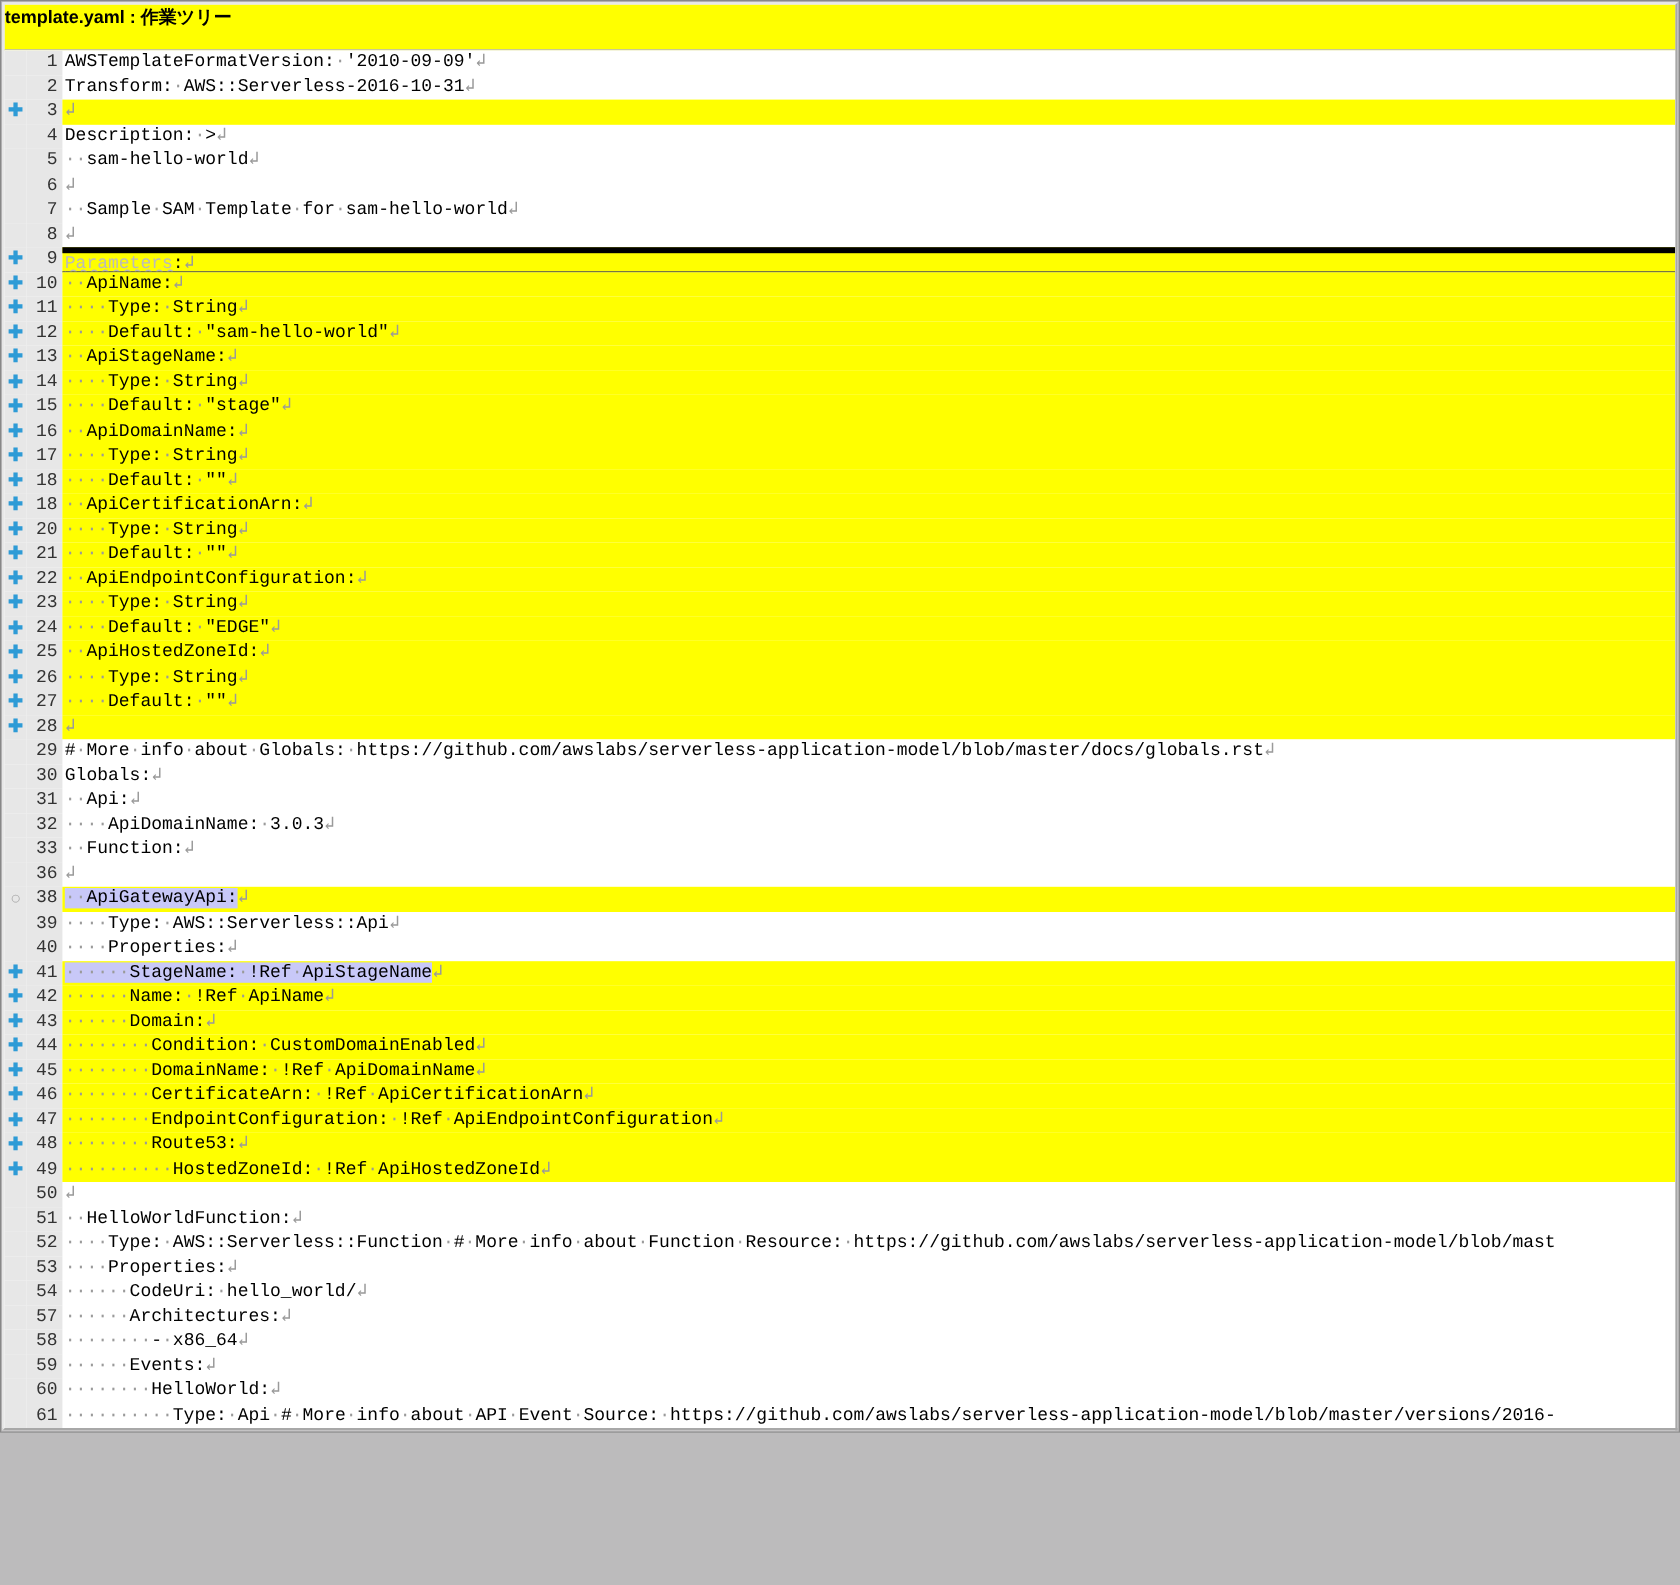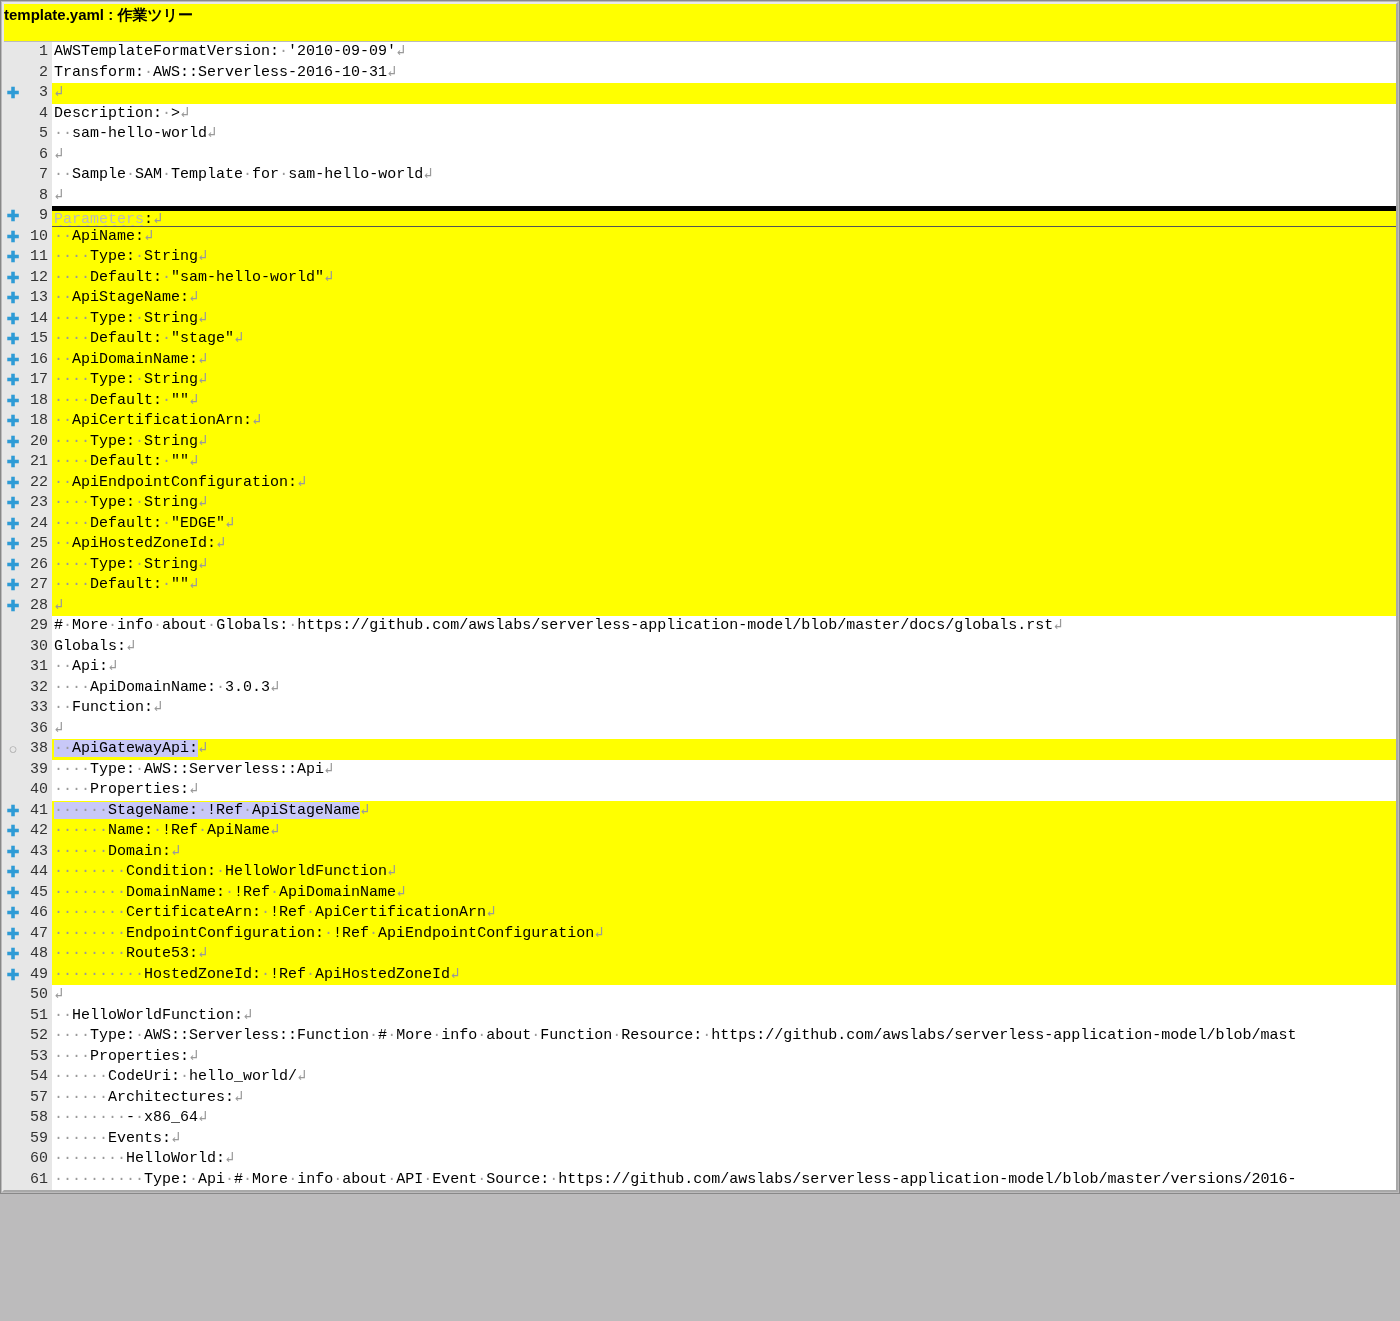--- a/index.html
+++ b/index.html
@@ -225,21 +225,21 @@
           <div class="code"><span class="ws">······</span><span>Name:</span><span class="ws">·</span><span>!Ref</span><span class="ws">·</span><span>ApiName</span><span class="eol">↲</span></div>
         </div>
         <div class="row hl">
           <div class="change">✚</div>
           <div class="lineno">43</div>
           <div class="code"><span class="ws">······</span><span>Domain:</span><span class="eol">↲</span></div>
         </div>
         <div class="row hl">
           <div class="change">✚</div>
           <div class="lineno">44</div>
-          <div class="code"><span class="ws">········</span><span>Condition:</span><span class="ws">·</span><span>HelloWorldFunction</span><span class="eol">↲</span></div>
+          <div class="code"><span class="ws">········</span><span>Condition:</span><span class="ws">·</span><span>CustomDomainEnabled</span><span class="eol">↲</span></div>
         </div>
         <div class="row hl">
           <div class="change">✚</div>
           <div class="lineno">45</div>
           <div class="code"><span class="ws">········</span><span>DomainName:</span><span class="ws">·</span><span>!Ref</span><span class="ws">·</span><span>ApiDomainName</span><span class="eol">↲</span></div>
         </div>
         <div class="row hl">
           <div class="change">✚</div>
           <div class="lineno">46</div>
           <div class="code"><span class="ws">········</span><span>CertificateArn:</span><span class="ws">·</span><span>!Ref</span><span class="ws">·</span><span>ApiCertificationArn</span><span class="eol">↲</span></div>

